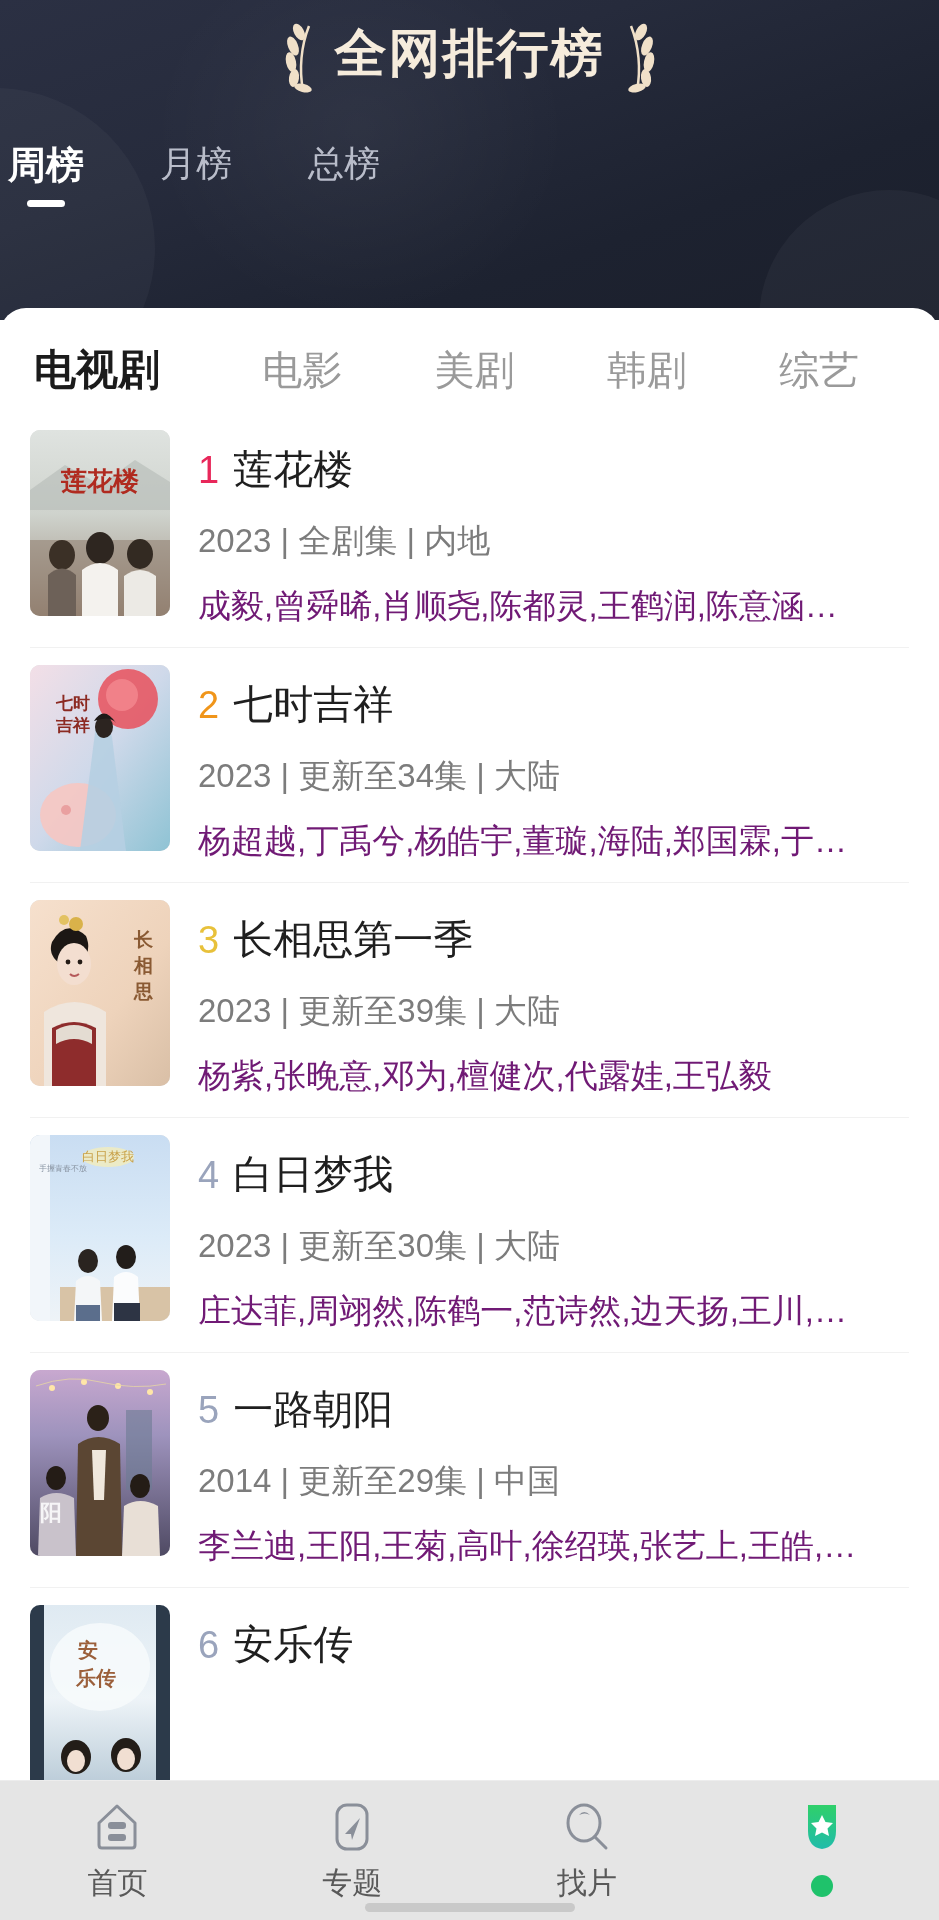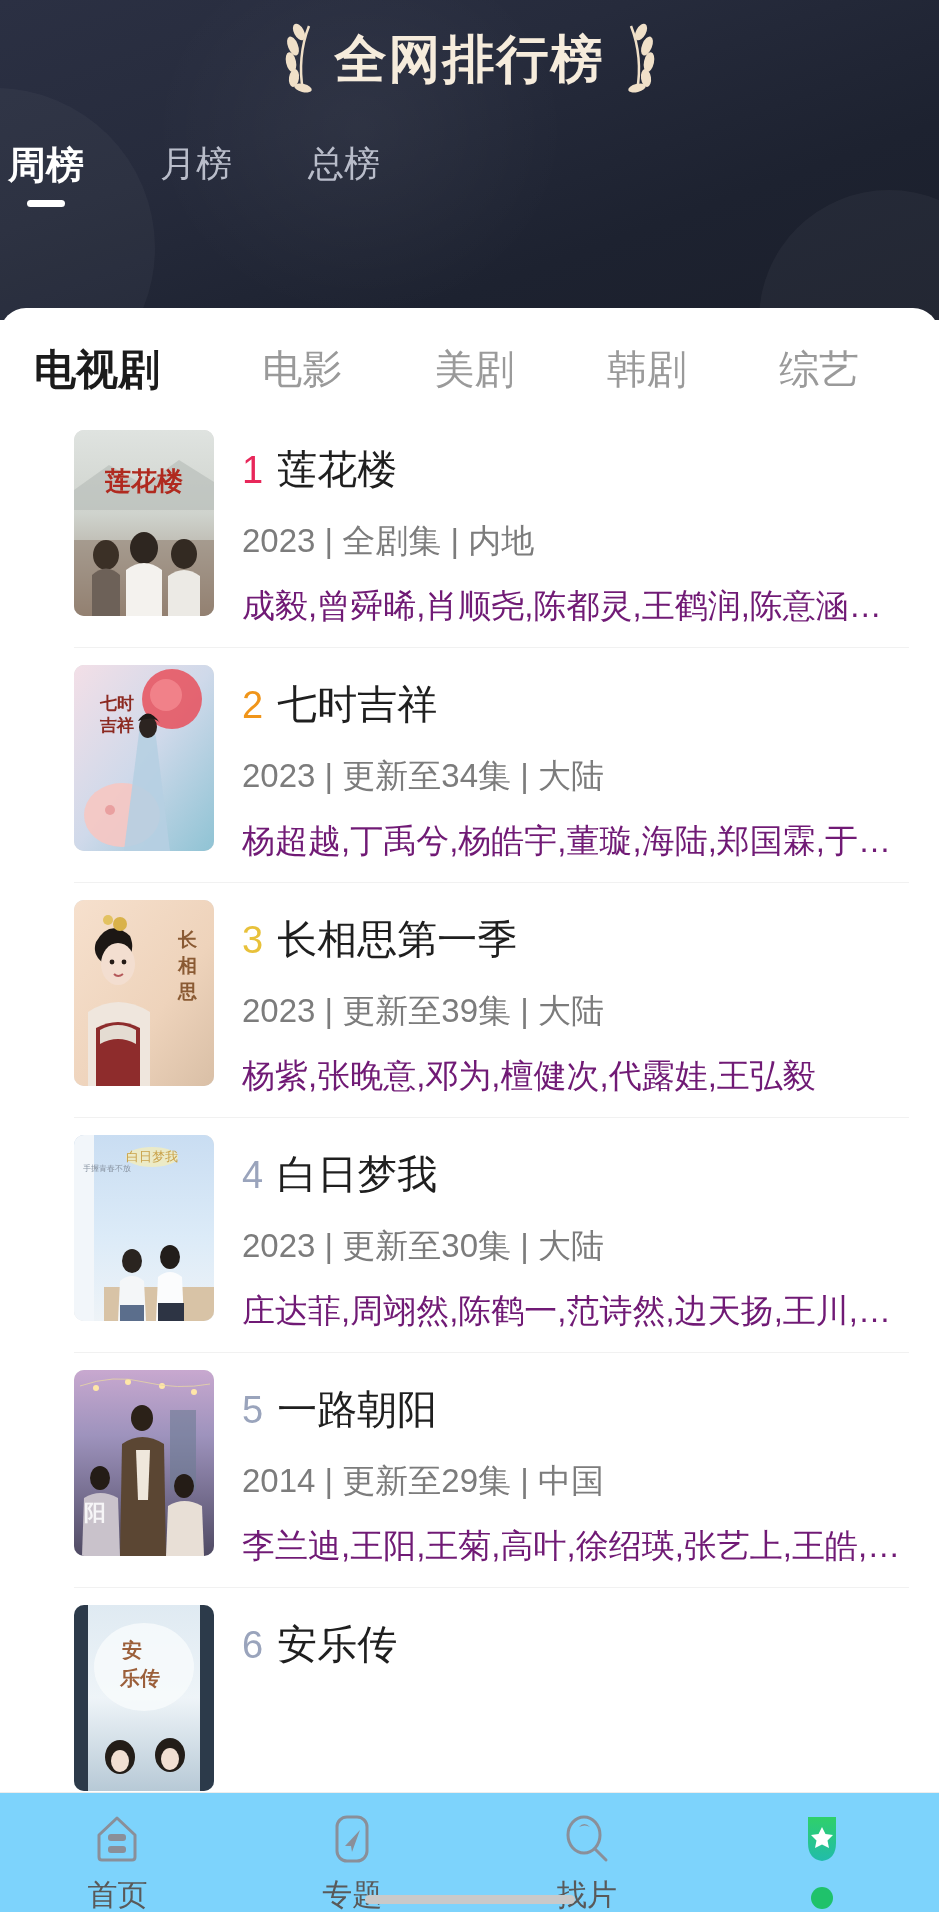--- a/index.html
+++ b/index.html
@@ -39,21 +39,21 @@
   .deco-sheen {
     position: absolute;
     left: 150px; top: -60px;
     width: 420px; height: 380px;
     background: radial-gradient(ellipse at center, rgba(255,255,255,0.045) 0%, rgba(255,255,255,0) 70%);
   }
 
   .title-row {
     position: absolute;
     top: 22px; left: 0; width: 939px;
-    display: flex; align-items: center; justify-content: center;
+    display: flex; justify-content: center;
     gap: 16px;
   }
   .title-text {
     font-size: 52px;
     font-weight: bold;
     color: #f6ecdc;
     letter-spacing: 2px;
     line-height: 1.2;
   }
   .laurel { width: 40px; height: 74px; flex: 0 0 auto; }
@@ -87,21 +87,21 @@
     position: absolute;
     top: 308px; left: 0;
     width: 939px; height: 1612px;
     background: #ffffff;
     border-radius: 26px 26px 0 0;
     overflow: hidden;
   }
 
   .cat-tabs {
     display: flex;
-    align-items: flex-start;
+    align-items: flex-end;
     padding: 34px 34px 0 34px;
     gap: 0;
   }
   .cat-tab {
     font-size: 40px;
     color: #9a9a9a;
     flex: 1 1 0;
     text-align: center;
     white-space: nowrap;
   }
@@ -109,21 +109,20 @@
   .cat-tab.active {
     color: #1b1b1b;
     font-weight: bold;
     font-size: 42px;
   }
 
   
   .list {
     margin-top: 14px;
     padding: 0 30px;
-    margin-left: 44px;
   }
   .row {
     display: flex;
     align-items: flex-start;
     gap: 28px;
     padding: 18px 0 18px 0;
     position: relative;
   }
   .row + .row::before {
     content: "";
@@ -171,23 +170,23 @@
     color: #701a75;
     white-space: nowrap;
     overflow: hidden;
     text-overflow: ellipsis;
     max-width: 710px;
   }
 
   
   .bottom-nav {
     position: absolute;
-    bottom: 8px; left: 0;
-    width: 939px; height: 120px;
-    background: #7dd3fc;
+    bottom: 0; left: 0;
+    width: 939px; height: 140px;
+    background: #e5e5e5;
     border-top: 1px solid #ededed;
     display: flex;
     align-items: flex-start;
     padding-top: 18px;
   }
   .nav-item {
     flex: 1 1 0;
     display: flex;
     flex-direction: column;
     align-items: center;

